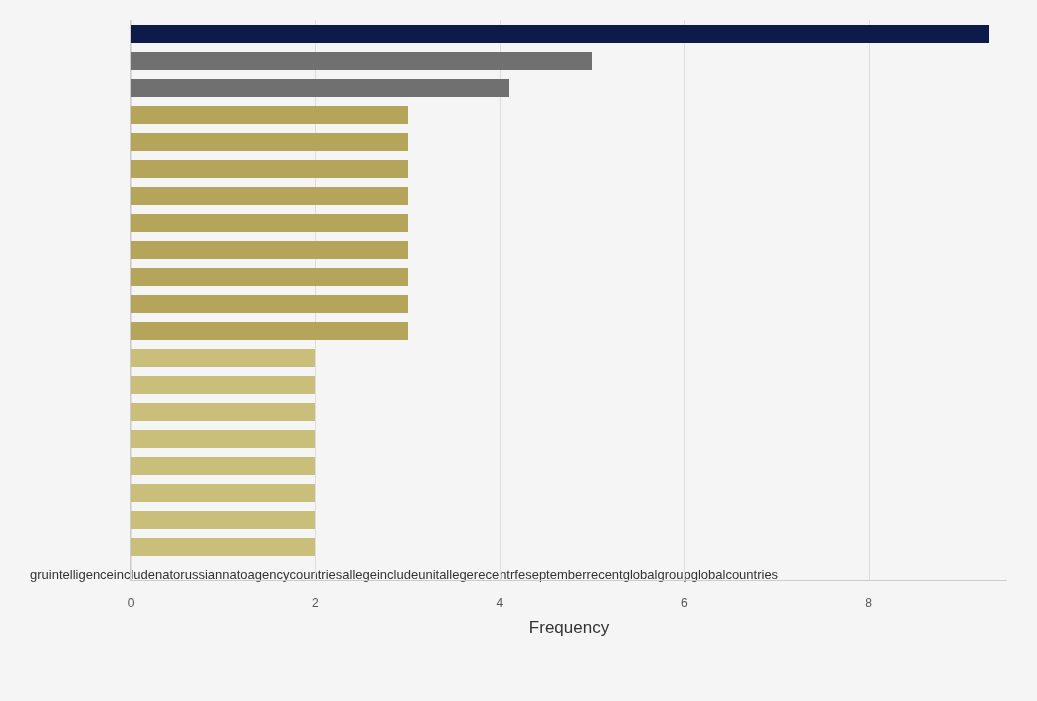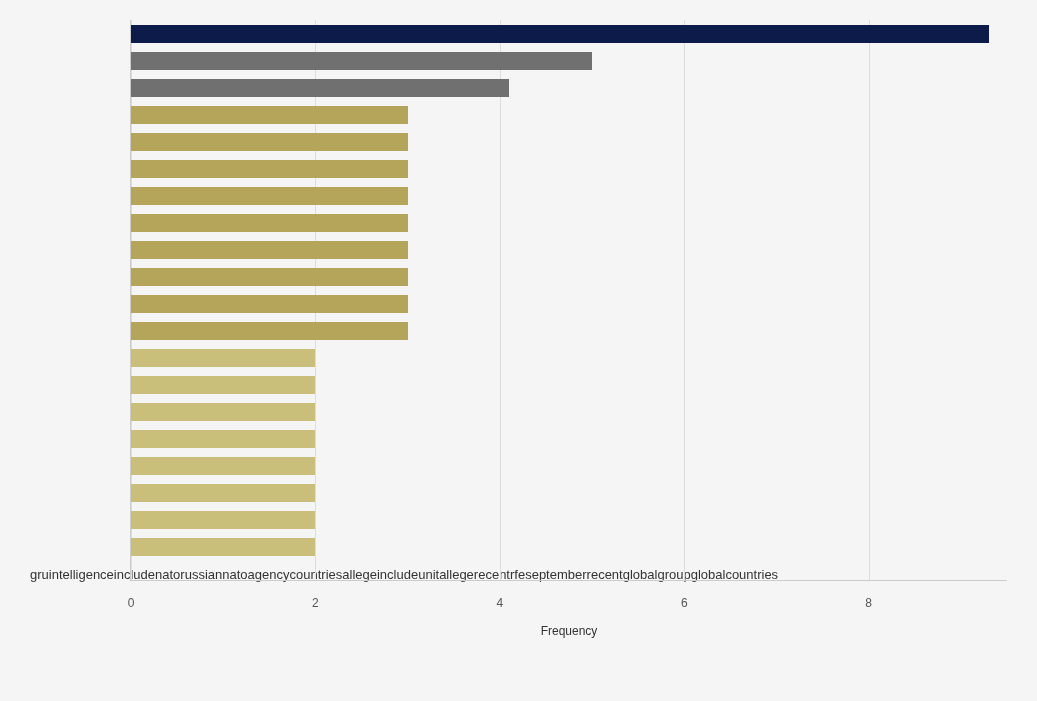--- a/index.html
+++ b/index.html
@@ -92,21 +92,21 @@
       transform: translateX(-50%);
     }
     .x-tick:first-child {
       transform: translateX(0);
     }
     .x-axis-label {
       position: absolute;
       bottom: -58px;
       left: 50%;
       transform: translateX(-50%);
-      font-size: 12px;
+      font-size: 17px;
       color: #333;
     }
   </style>
 </head>
 <body>
 
 <div class="chart-container">
   <div class="chart-area">
     <div class="y-labels" id="y-labels">
         <div class="y-label">gru</div>

